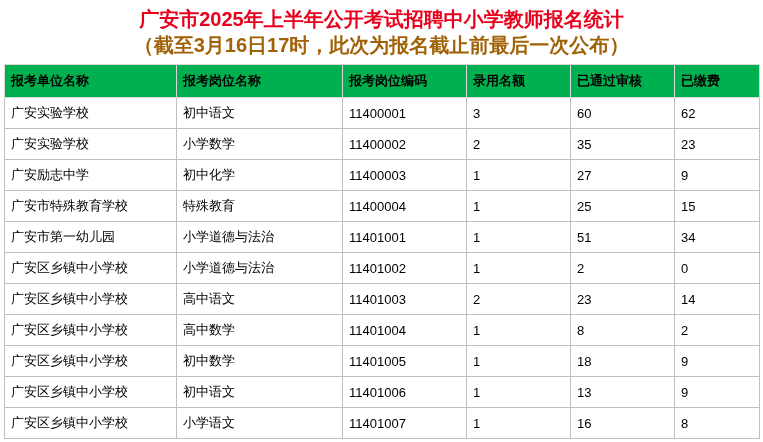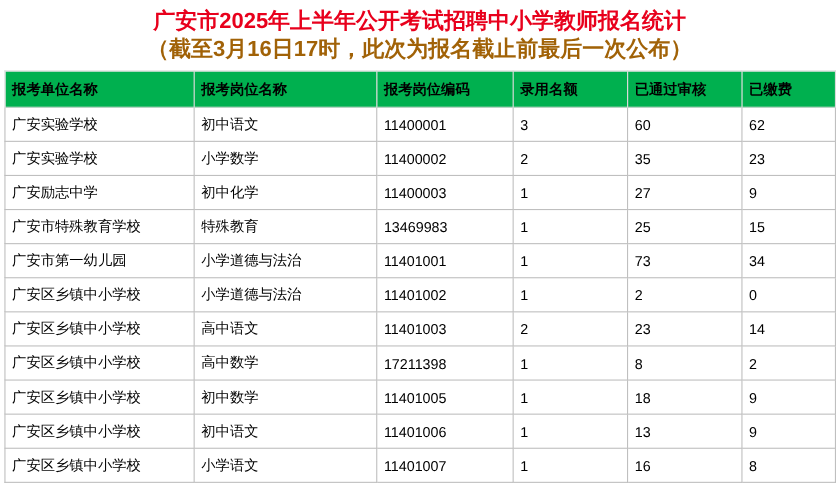--- a/index.html
+++ b/index.html
@@ -115,31 +115,31 @@
           <td>广安励志中学</td>
           <td>初中化学</td>
           <td>11400003</td>
           <td>1</td>
           <td>27</td>
           <td>9</td>
         </tr>
         <tr>
           <td>广安市特殊教育学校</td>
           <td>特殊教育</td>
-          <td>13469983</td>
+          <td>11400004</td>
           <td>1</td>
           <td>25</td>
           <td>15</td>
         </tr>
         <tr>
           <td>广安市第一幼儿园</td>
           <td>小学道德与法治</td>
           <td>11401001</td>
           <td>1</td>
-          <td>73</td>
+          <td>51</td>
           <td>34</td>
         </tr>
         <tr>
           <td>广安区乡镇中小学校</td>
           <td>小学道德与法治</td>
           <td>11401002</td>
           <td>1</td>
           <td>2</td>
           <td>0</td>
         </tr>
@@ -147,21 +147,21 @@
           <td>广安区乡镇中小学校</td>
           <td>高中语文</td>
           <td>11401003</td>
           <td>2</td>
           <td>23</td>
           <td>14</td>
         </tr>
         <tr>
           <td>广安区乡镇中小学校</td>
           <td>高中数学</td>
-          <td>17211398</td>
+          <td>11401004</td>
           <td>1</td>
           <td>8</td>
           <td>2</td>
         </tr>
         <tr>
           <td>广安区乡镇中小学校</td>
           <td>初中数学</td>
           <td>11401005</td>
           <td>1</td>
           <td>18</td>

